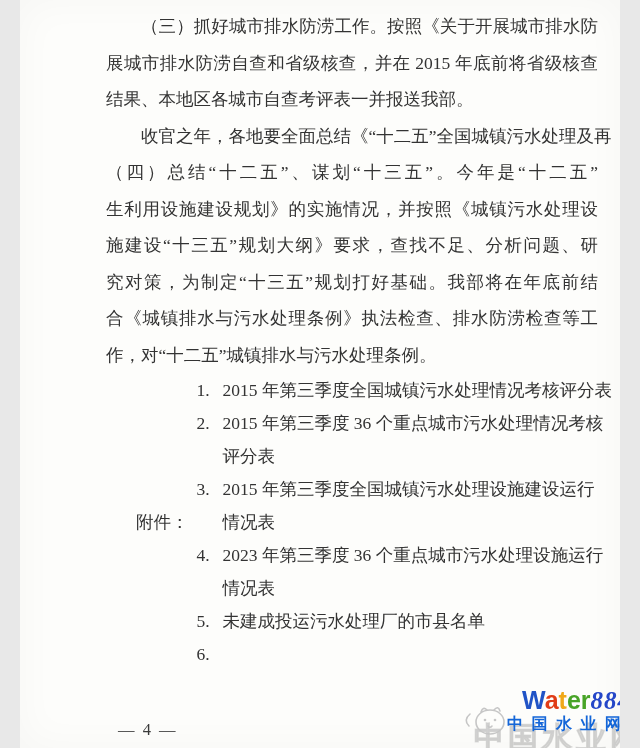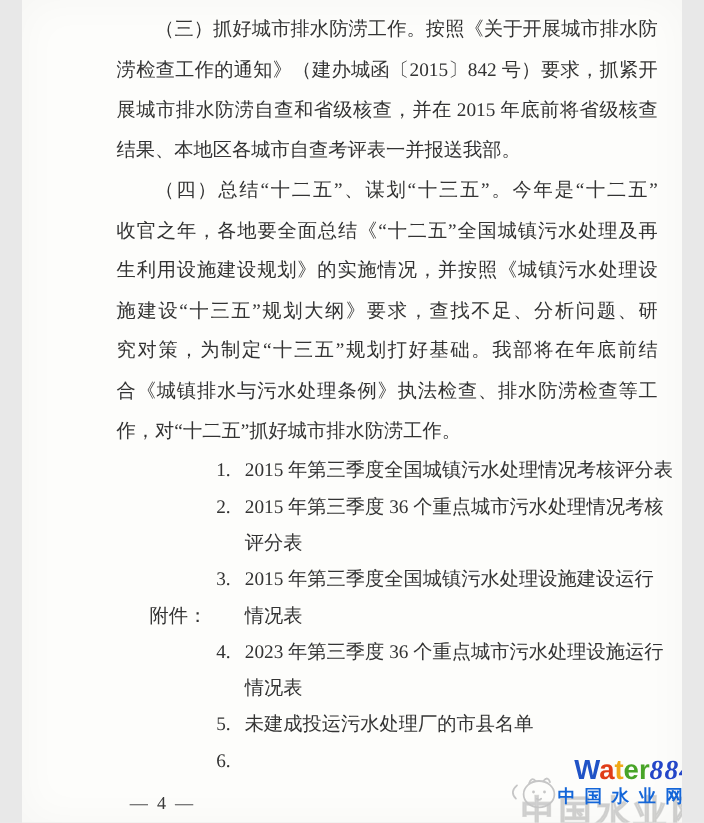--- a/index.html
+++ b/index.html
@@ -68,33 +68,32 @@
 </style>
 </head>
 <body>
 
 <div class="page">
 
   <div class="doc-body">
 
     <div class="para">
         <div class="line">（三）抓好城市排水防涝工作。按照《关于开展城市排水防</div>
-        <div class="line">涝检查工作的通知》（建办城函〔2015〕842 号）要求，抓紧开</div>
         <div class="line">展城市排水防涝自查和省级核查，并在 2015 年底前将省级核查</div>
         <div class="line">结果、本地区各城市自查考评表一并报送我部。</div>
       </div>
 
     <div class="para">
+        <div class="line">收官之年，各地要全面总结《“十二五”全国城镇污水处理及再</div>
         <div class="line">（四）总结“十二五”、谋划“十三五”。今年是“十二五”</div>
-        <div class="line">收官之年，各地要全面总结《“十二五”全国城镇污水处理及再</div>
         <div class="line">生利用设施建设规划》的实施情况，并按照《城镇污水处理设</div>
         <div class="line">施建设“十三五”规划大纲》要求，查找不足、分析问题、研</div>
         <div class="line">究对策，为制定“十三五”规划打好基础。我部将在年底前结</div>
         <div class="line">合《城镇排水与污水处理条例》执法检查、排水防涝检查等工</div>
-        <div class="line">作，对“十二五”抓好城市排水防涝工作。</div>
+        <div class="line">作，对“十二五”城镇排水与污水处理条例。</div>
       </div>
 
     <div class="attachments">
       <span class="att-label">附件：</span>
       <div class="att-list">
 
         <div class="att-item">
           <span class="att-num">1.</span>
           <div class="att-text">
               <div class="line">2015 年第三季度全国城镇污水处理情况考核评分表</div>

